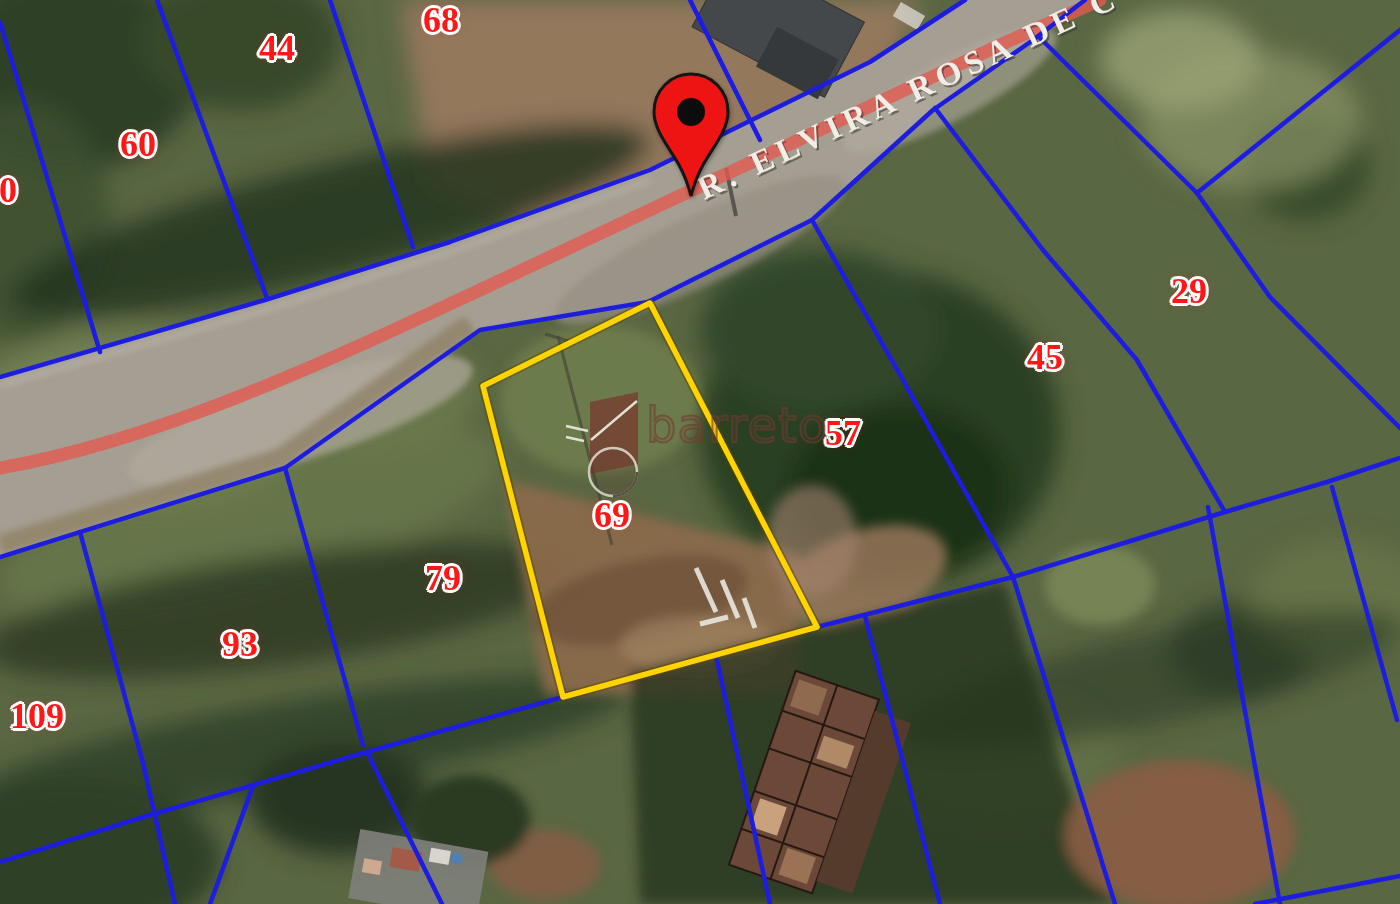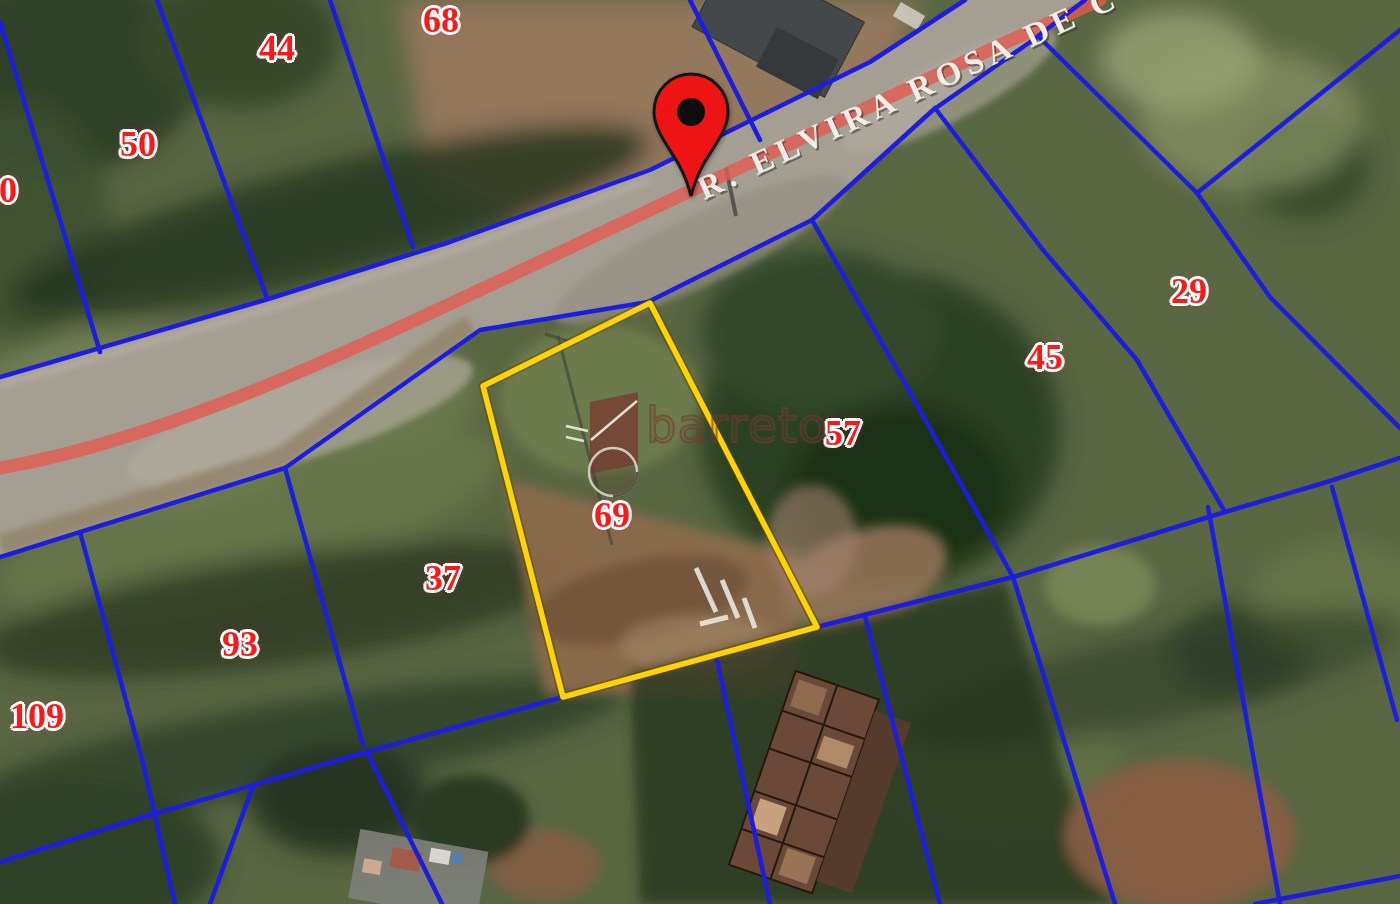--- a/index.html
+++ b/index.html
@@ -169,28 +169,28 @@
     </g>
 
     <g>
       <text class="street-txt street-shadow" transform="translate(706,202) rotate(-25)">R. ELVIRA ROSA DE C</text>
       <text class="street-txt street-main" transform="translate(704,200) rotate(-25)">R. ELVIRA ROSA DE C</text>
     </g>
   </svg>
 
   <div id="labels">
       <div class="lot-label" style="left: 8px; top: 190px;">0</div>
-      <div class="lot-label" style="left: 138px; top: 144px;">50</div>
+      <div class="lot-label" style="left: 138px; top: 144px;">60</div>
       <div class="lot-label" style="left: 277px; top: 48px;">44</div>
       <div class="lot-label" style="left: 441px; top: 20px;">68</div>
       <div class="lot-label" style="left: 1189px; top: 291px;">29</div>
       <div class="lot-label" style="left: 1021px; top: 357px; margin-left: 24px;">45</div>
       <div class="lot-label" style="left: 843px; top: 433px;">57</div>
       <div class="lot-label" style="left: 612px; top: 515px; text-align: right;">69</div>
-      <div class="lot-label" style="left: 443px; top: 578px;">37</div>
+      <div class="lot-label" style="left: 443px; top: 578px;">79</div>
       <div class="lot-label" style="left: 240px; top: 644px;">93</div>
       <div class="lot-label" style="left: 37px; top: 716px;">109</div>
     </div>
 
   <div id="watermark">
     <svg width="95" height="125" viewBox="0 0 95 125">
       <polygon points="37,17 85,7 85,79 37,89" fill="#78392f" opacity=".85"></polygon>
       <line x1="38" y1="55" x2="84" y2="16" stroke="#f2efe8" stroke-width="2.5"></line>
       <line x1="13" y1="41" x2="35" y2="46" stroke="#f2efe8" stroke-width="2.5"></line>
       <line x1="13" y1="52" x2="31" y2="56" stroke="#f2efe8" stroke-width="2.5"></line>

